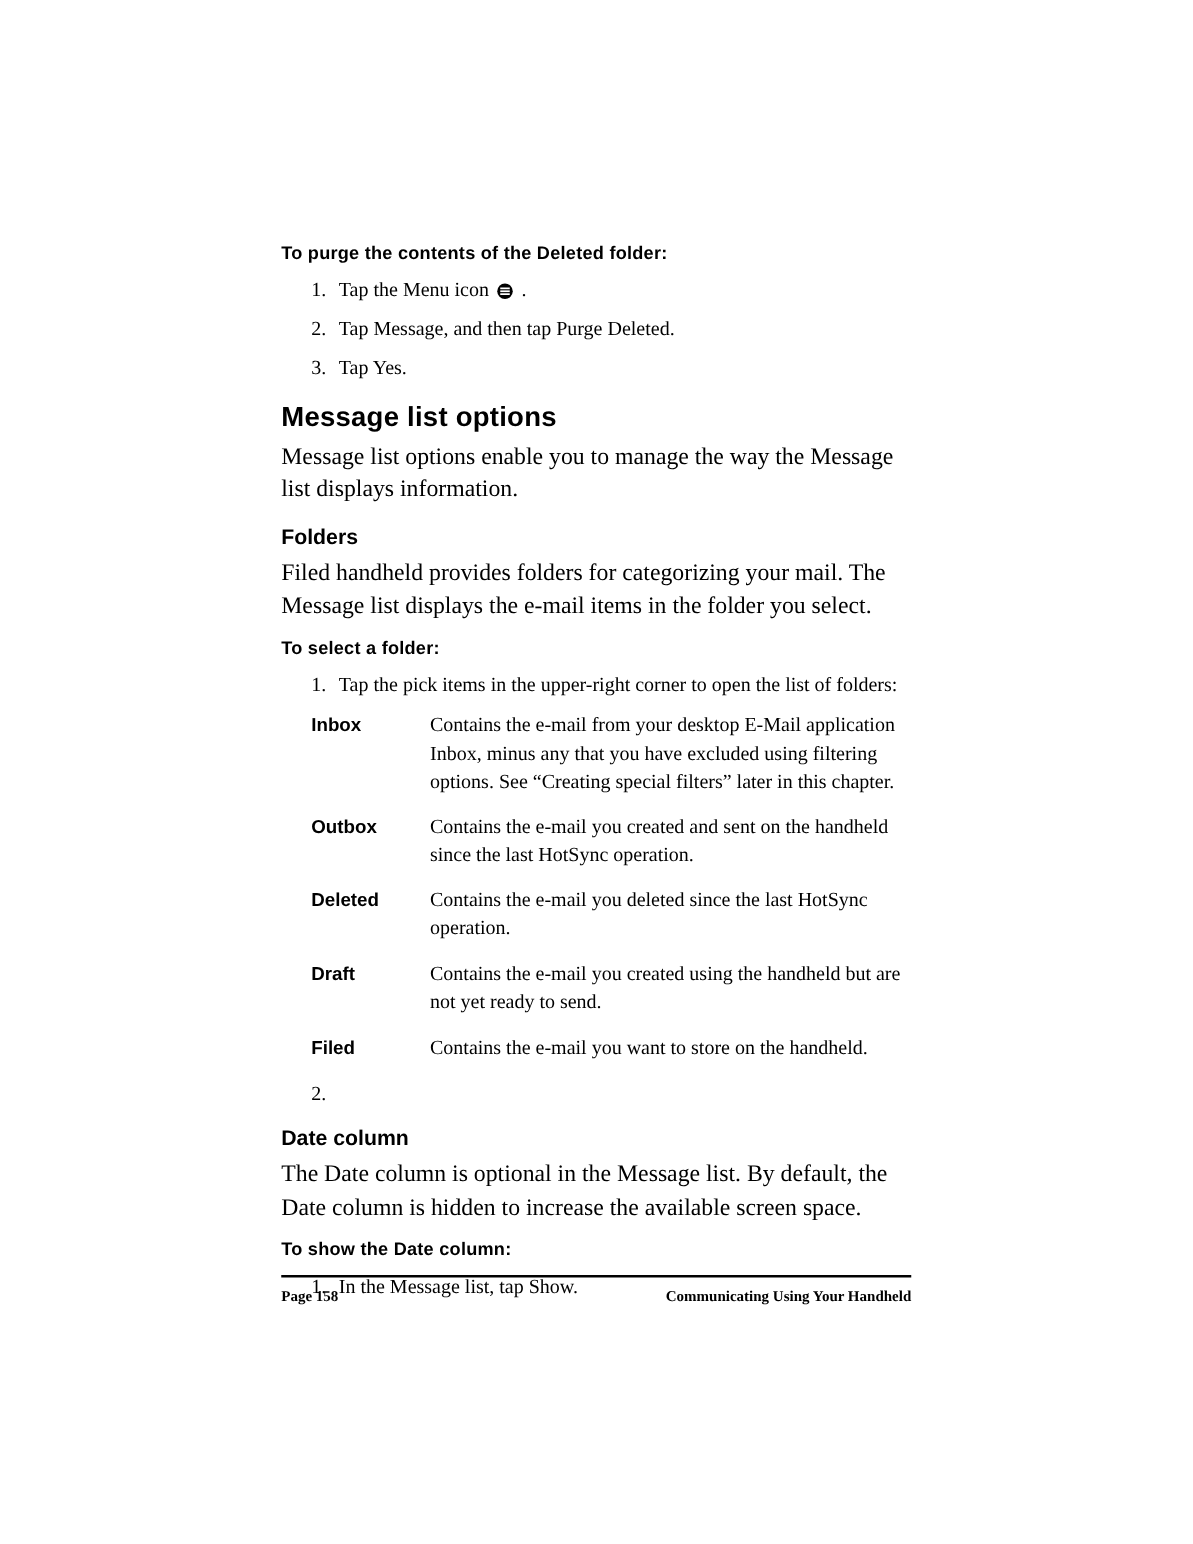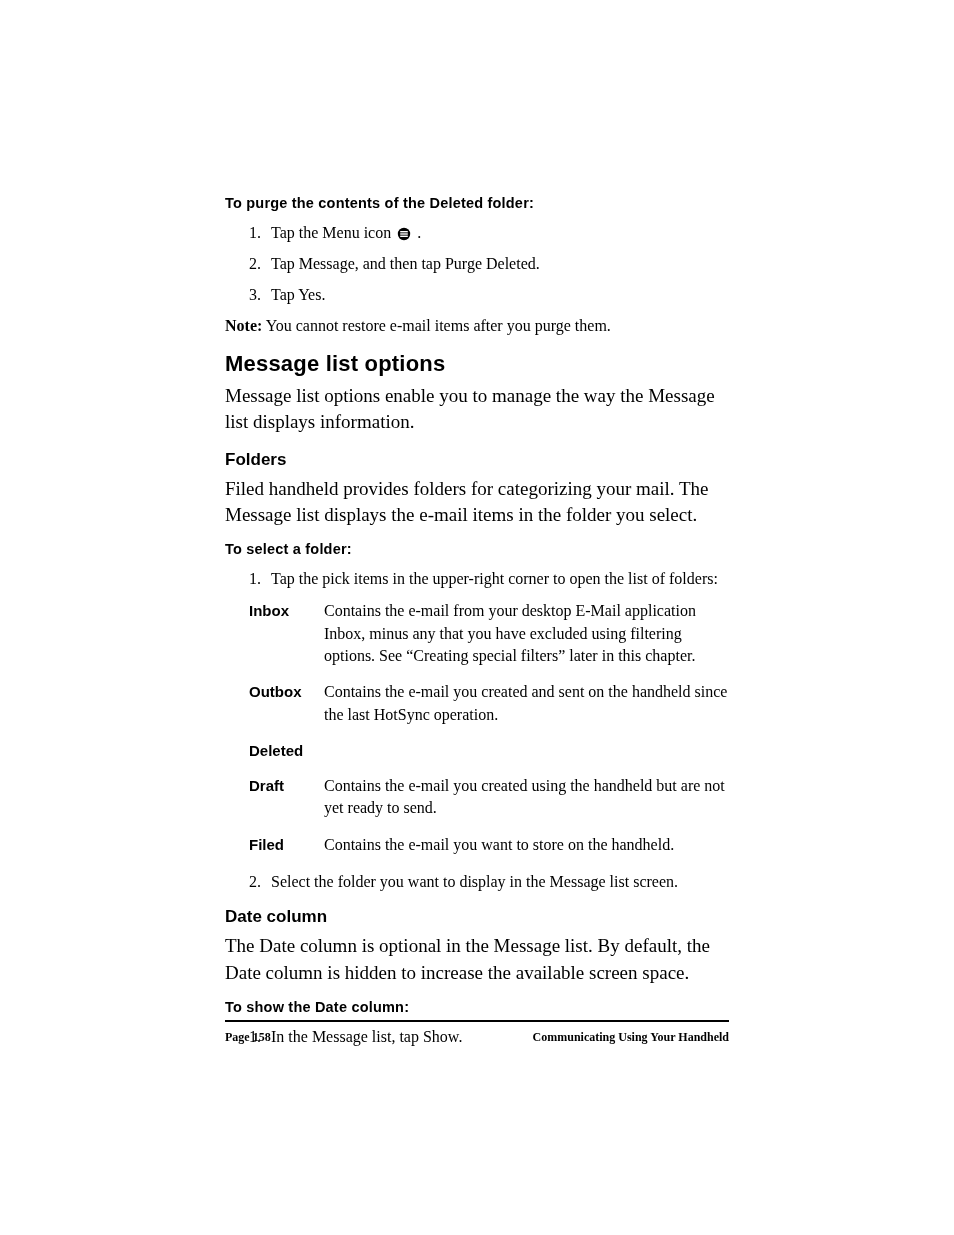--- a/index.html
+++ b/index.html
@@ -60,20 +60,21 @@
     margin: 0 0 12px 0;
   }
   .folder-table {
     margin: 8px 0 12px 24px;
   }
   .folder-row {
     display: flex;
     margin-bottom: 14px;
     font-size: 16px;
     line-height: 1.4;
+    gap: 20px;
   }
   .folder-name {
     font-family: Arial, Helvetica, sans-serif;
     font-weight: 900;
     font-size: 15px;
     width: 75px;
     flex-shrink: 0;
   }
   .folder-desc {
     flex: 1;
@@ -121,23 +122,20 @@
     <div class="li">
       <span class="num">2.</span>
       <span>Tap Message, and then tap Purge Deleted.</span>
     </div>
     <div class="li">
       <span class="num">3.</span>
       <span>Tap Yes.</span>
     </div>
   </div>
 
-  <div class="note-line">
-    <span class="note-label">Note:</span><span> You cannot restore e-mail items after you purge them.</span>
-  </div>
 
   <div class="h2">Message list options</div>
   <p class="para">Message list options enable you to manage the way the Message list displays information.</p>
 
   <div class="h3">Folders</div>
   <p class="para">Filed handheld provides folders for categorizing your mail. The Message list displays the e-mail items in the folder you select.</p>
 
   <div class="heading-bold-sans">To select a folder:</div>
 
   <div class="ol">
@@ -151,35 +149,35 @@
     <div class="folder-row">
       <div class="folder-name">Inbox</div>
       <div class="folder-desc">Contains the e-mail from your desktop E-Mail application Inbox, minus any that you have excluded using filtering options. See “Creating special filters” later in this chapter.</div>
     </div>
     <div class="folder-row">
       <div class="folder-name">Outbox</div>
       <div class="folder-desc">Contains the e-mail you created and sent on the handheld since the last HotSync operation.</div>
     </div>
     <div class="folder-row">
       <div class="folder-name">Deleted</div>
+      <div class="folder-desc">Contains the e-mail you deleted since the last HotSync operation.</div>
     </div>
     <div class="folder-row">
       <div class="folder-name">Draft</div>
       <div class="folder-desc">Contains the e-mail you created using the handheld but are not yet ready to send.</div>
     </div>
     <div class="folder-row">
       <div class="folder-name">Filed</div>
       <div class="folder-desc">Contains the e-mail you want to store on the handheld.</div>
     </div>
   </div>
 
   <div class="ol">
     <div class="li">
       <span class="num">2.</span>
-      <span>Select the folder you want to display in the Message list screen.</span>
     </div>
   </div>
 
   <div class="h3">Date column</div>
   <p class="para">The Date column is optional in the Message list. By default, the Date column is hidden to increase the available screen space.</p>
 
   <div class="heading-bold-sans">To show the Date column:</div>
 
   <div class="ol">
     <div class="li">

